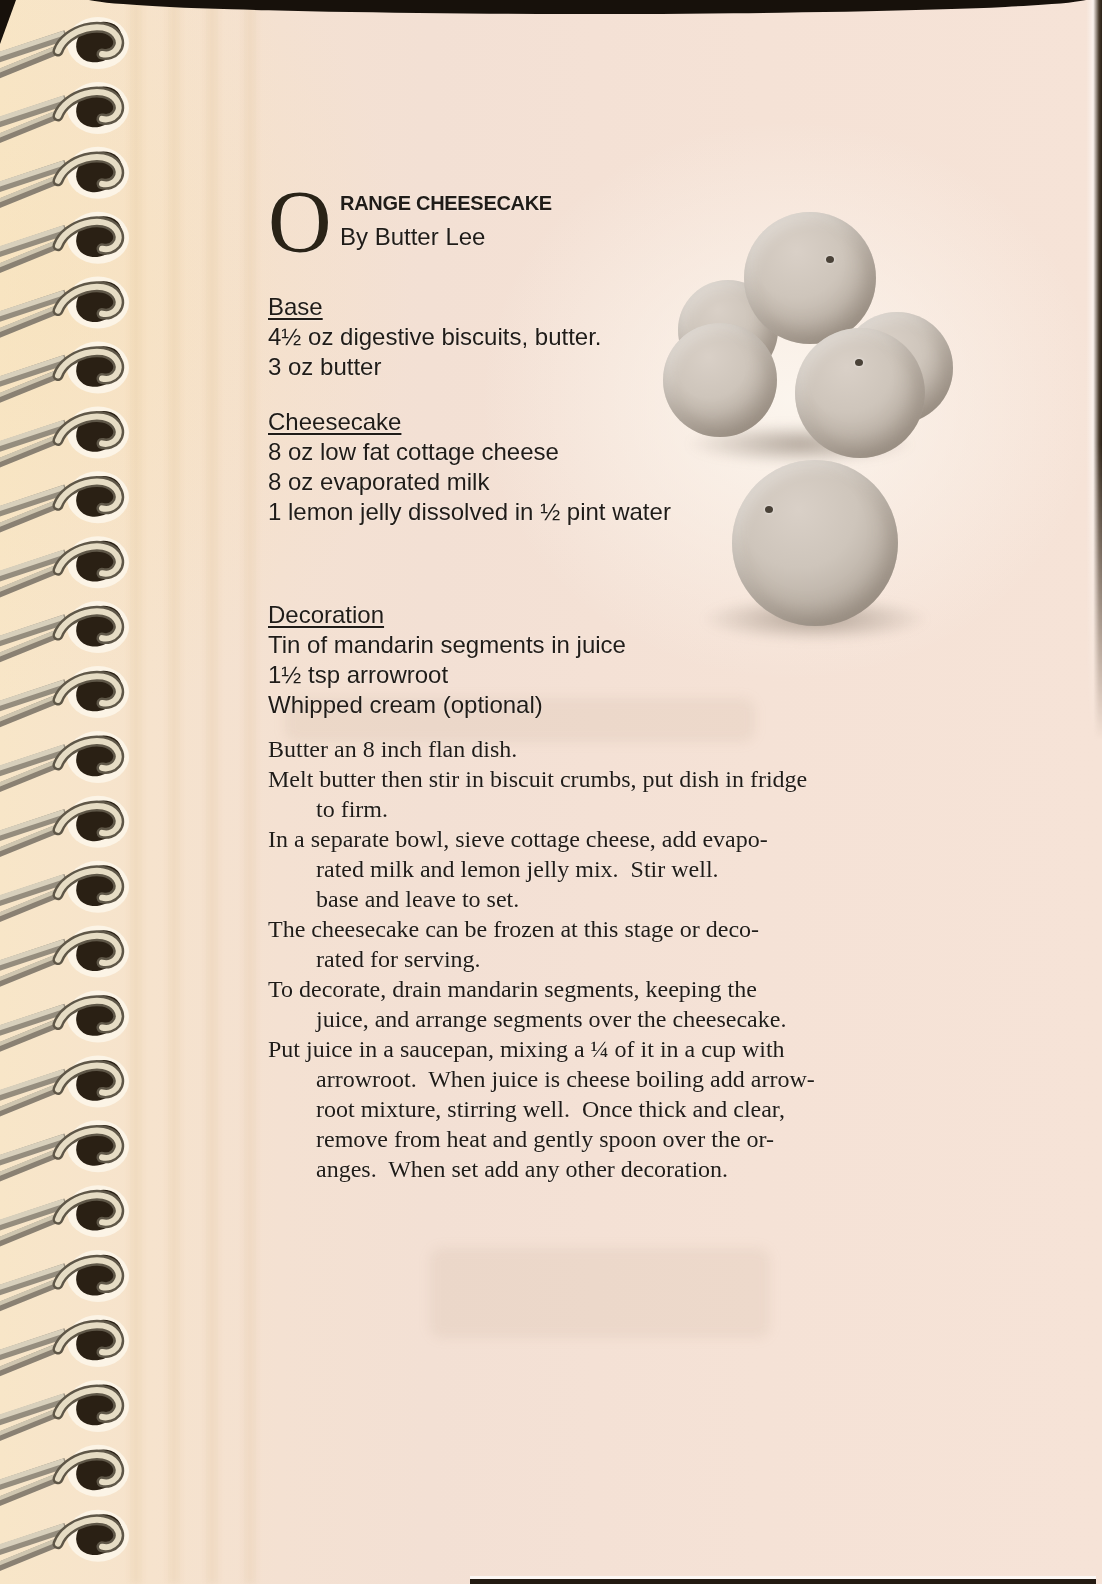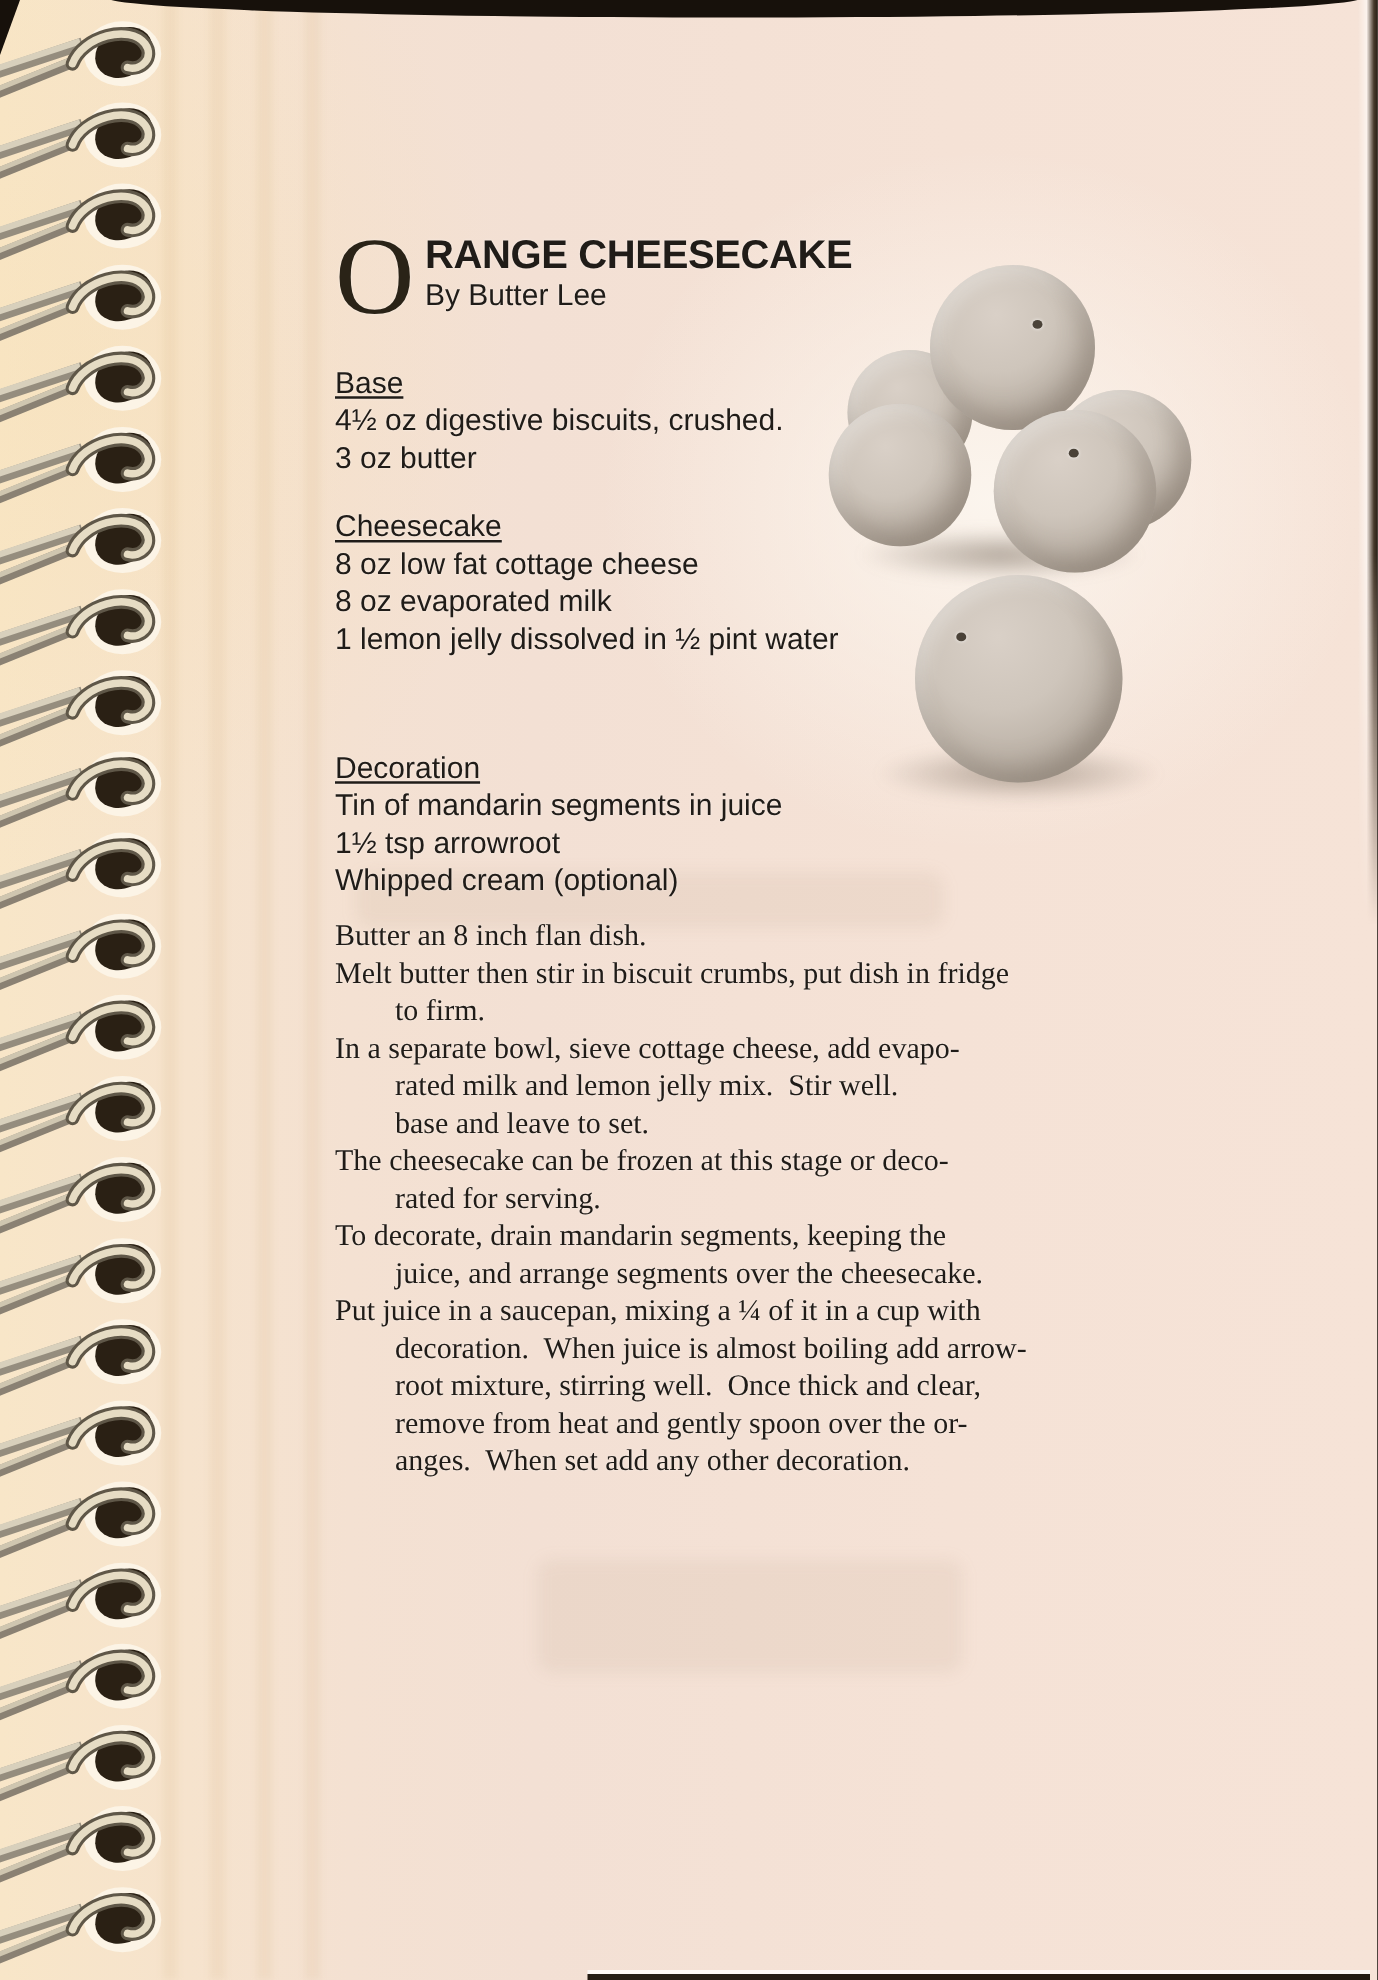--- a/index.html
+++ b/index.html
@@ -59,21 +59,21 @@
     position:absolute;left:268px;top:188px;width:680px;
     color:#201c18;font-size:24px;line-height:30px;
     text-shadow:0 0 2px rgba(255,255,255,.55);
   }
   .header{position:absolute;left:0;top:0;width:600px;height:80px;}
   .dropcap{
     position:absolute;left:0;top:4px;
     font-family:"Liberation Serif", serif;
     font-size:88px;line-height:60px;color:#2a2317;
   }
-  .title{position:absolute;left:72px;top:0;font-weight:bold;font-size:32px;letter-spacing:-.3px;white-space:nowrap;}
+  .title{position:absolute;left:72px;top:0;font-weight:bold;font-size:20px;letter-spacing:-.3px;white-space:nowrap;}
   .byline{position:absolute;left:72px;top:34px;font-size:24px;white-space:nowrap;}
   .section{position:absolute;left:0;width:680px;}
   .sec-base{top:104px;}
   .sec-cheesecake{top:219px;}
   .sec-decoration{top:368px;margin-top:44px;}
   .heading{text-decoration:underline;text-underline-offset:3px;}
   .line{white-space:pre;}
   .instructions{position:absolute;left:0;top:546px;width:690px;font-family:Liberation Serif, serif;}
   .instructions .line.indent{padding-left:48px;}
 </style>
@@ -106,21 +106,21 @@
   <div class="content">
     <div class="header">
       <span class="dropcap">O</span>
       <span class="title">RANGE CHEESECAKE</span>
       <span class="byline">By Butter Lee</span>
     </div>
 
     <div class="section sec-base">
       <div class="heading">Base</div>
       <div>
-          <div class="line">4½ oz digestive biscuits, crushed.</div>
+          <div class="line">4½ oz digestive biscuits, butter.</div>
           <div class="line">3 oz butter</div>
         </div>
     </div>
 
     <div class="section sec-cheesecake">
       <div class="heading">Cheesecake</div>
       <div>
           <div class="line">8 oz low fat cottage cheese</div>
           <div class="line">8 oz evaporated milk</div>
           <div class="line">1 lemon jelly dissolved in ½ pint water</div>
@@ -141,21 +141,21 @@
         <div class="line">Melt butter then stir in biscuit crumbs, put dish in fridge</div>
         <div class="line indent">to firm.</div>
         <div class="line">In a separate bowl, sieve cottage cheese, add evapo-</div>
         <div class="line indent">rated milk and lemon jelly mix.  Stir well.</div>
         <div class="line indent">base and leave to set.</div>
         <div class="line">The cheesecake can be frozen at this stage or deco-</div>
         <div class="line indent">rated for serving.</div>
         <div class="line">To decorate, drain mandarin segments, keeping the</div>
         <div class="line indent">juice, and arrange segments over the cheesecake.</div>
         <div class="line">Put juice in a saucepan, mixing a ¼ of it in a cup with</div>
-        <div class="line indent">decoration.  When juice is almost boiling add arrow-</div>
+        <div class="line indent">arrowroot.  When juice is cheese boiling add arrow-</div>
         <div class="line indent">root mixture, stirring well.  Once thick and clear,</div>
         <div class="line indent">remove from heat and gently spoon over the or-</div>
         <div class="line indent">anges.  When set add any other decoration.</div>
       </div>
   </div>
 
   <div class="top-band"></div>
   <div class="corner-wedge"></div>
   <div class="right-edge"></div>
   <div class="bottom-edge"></div>

